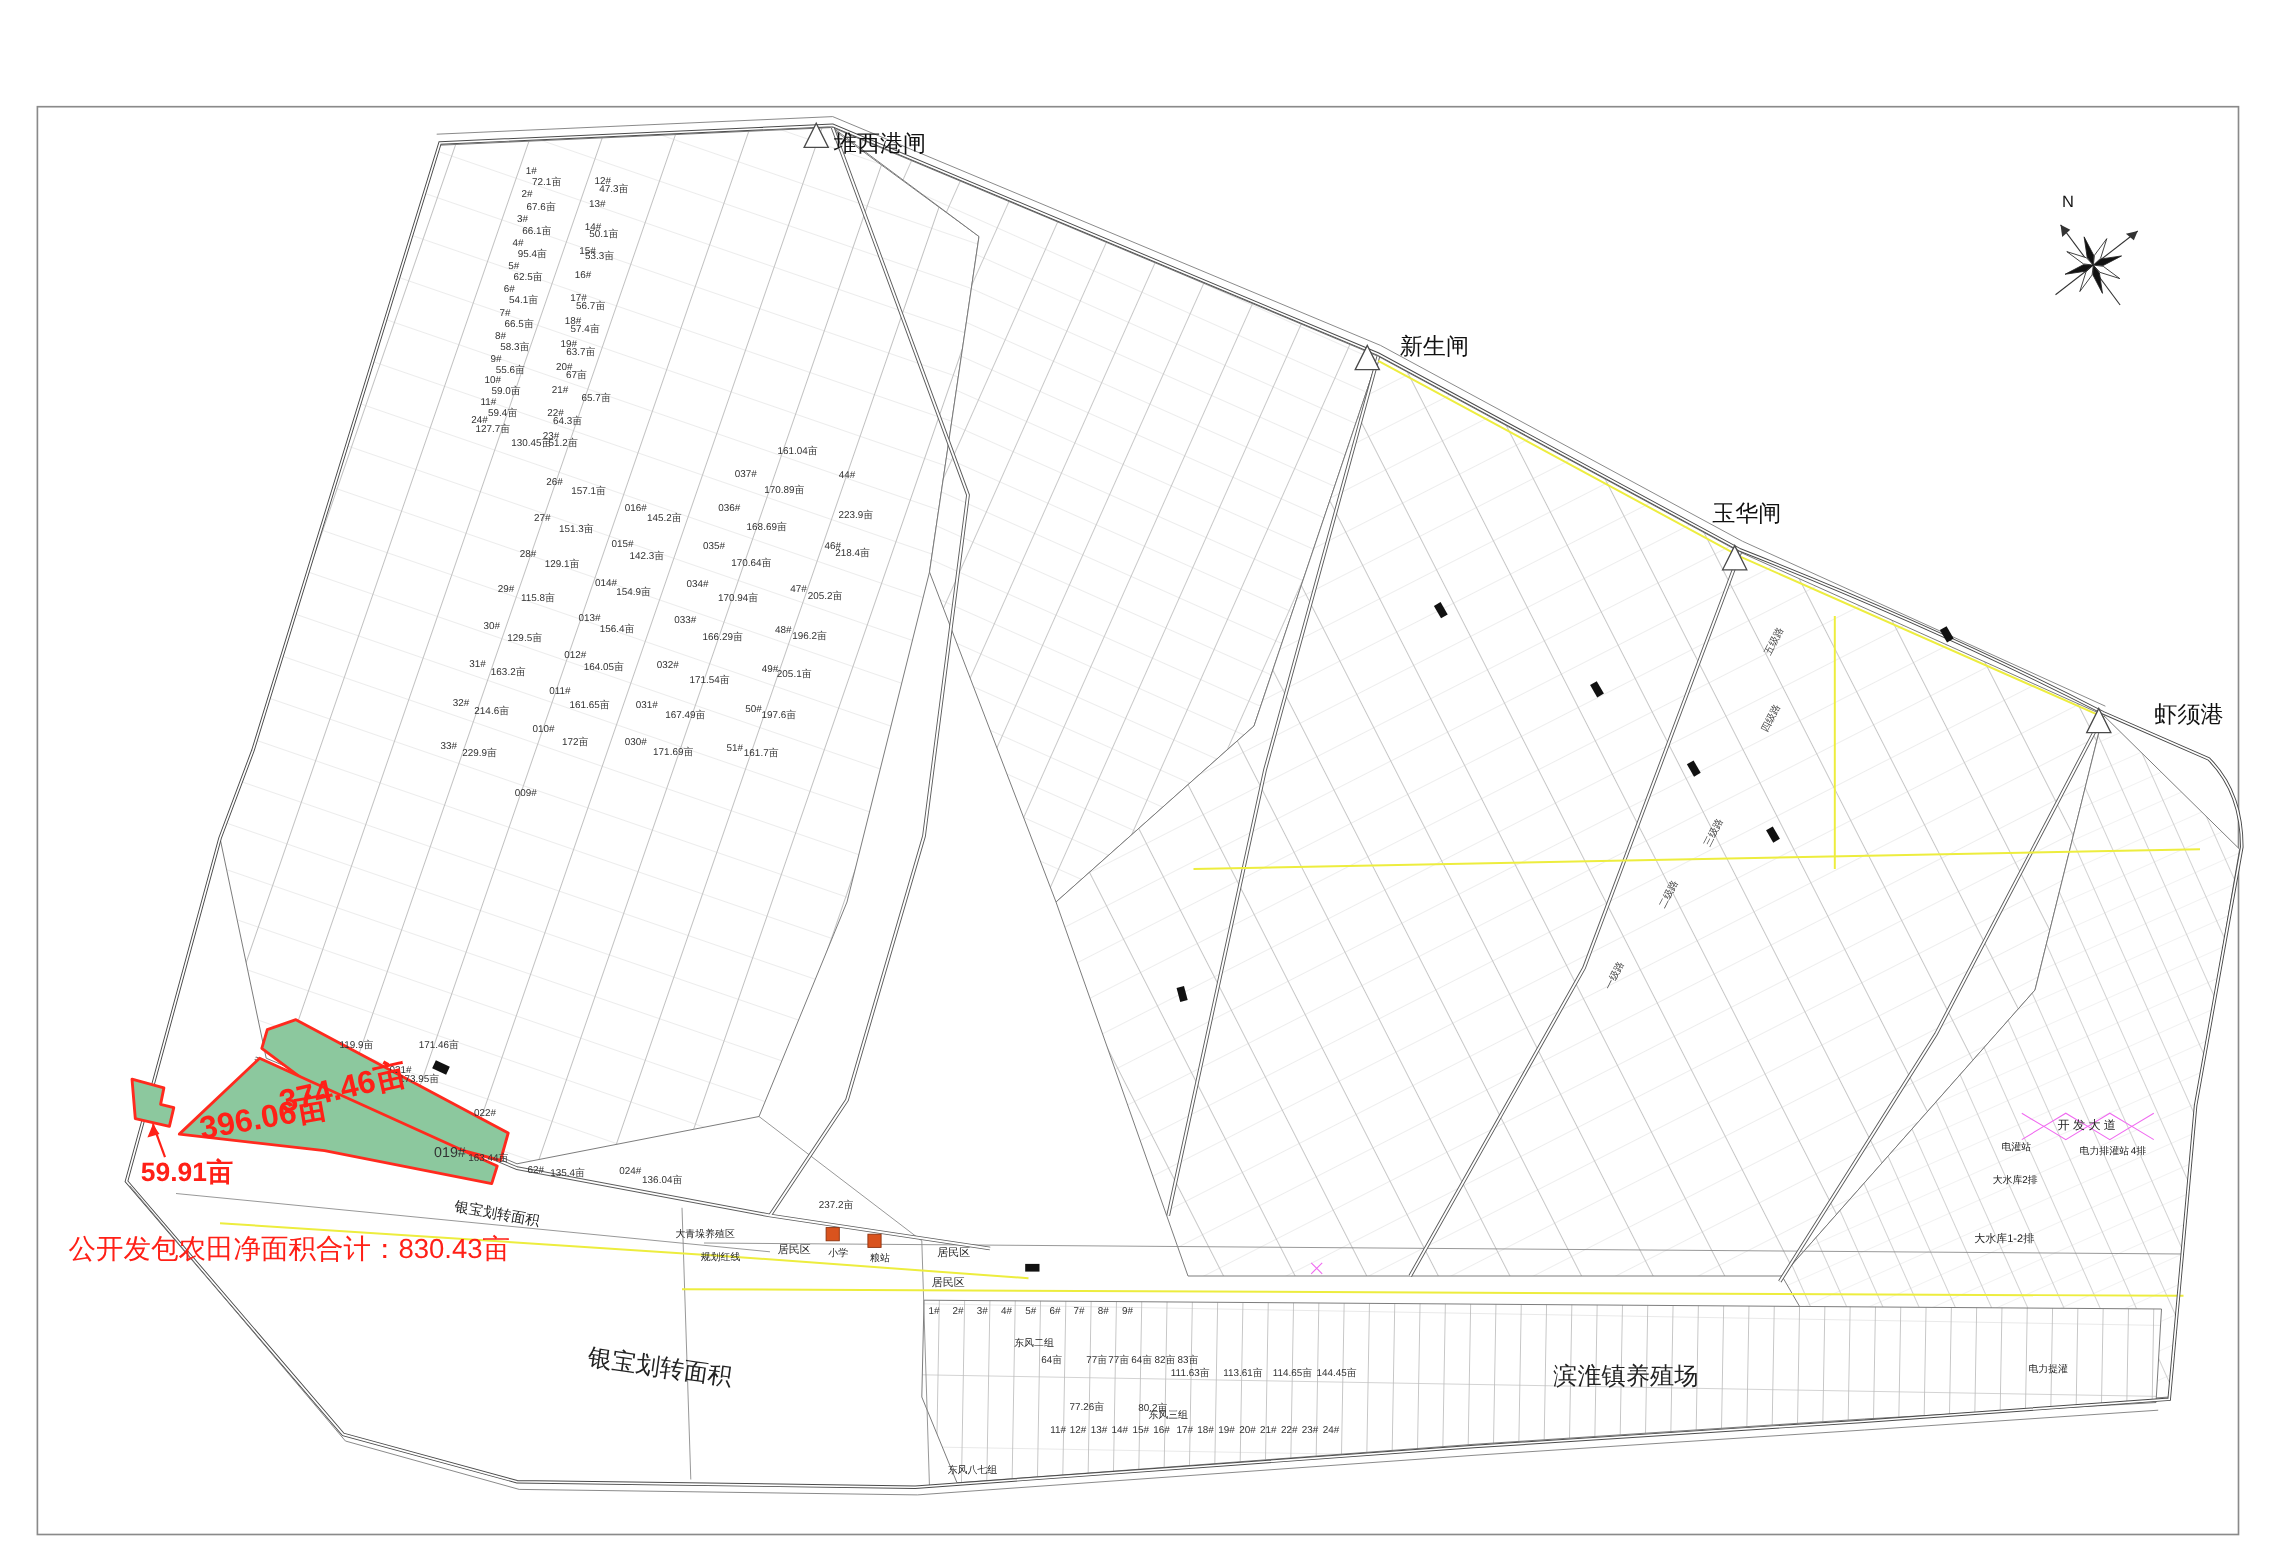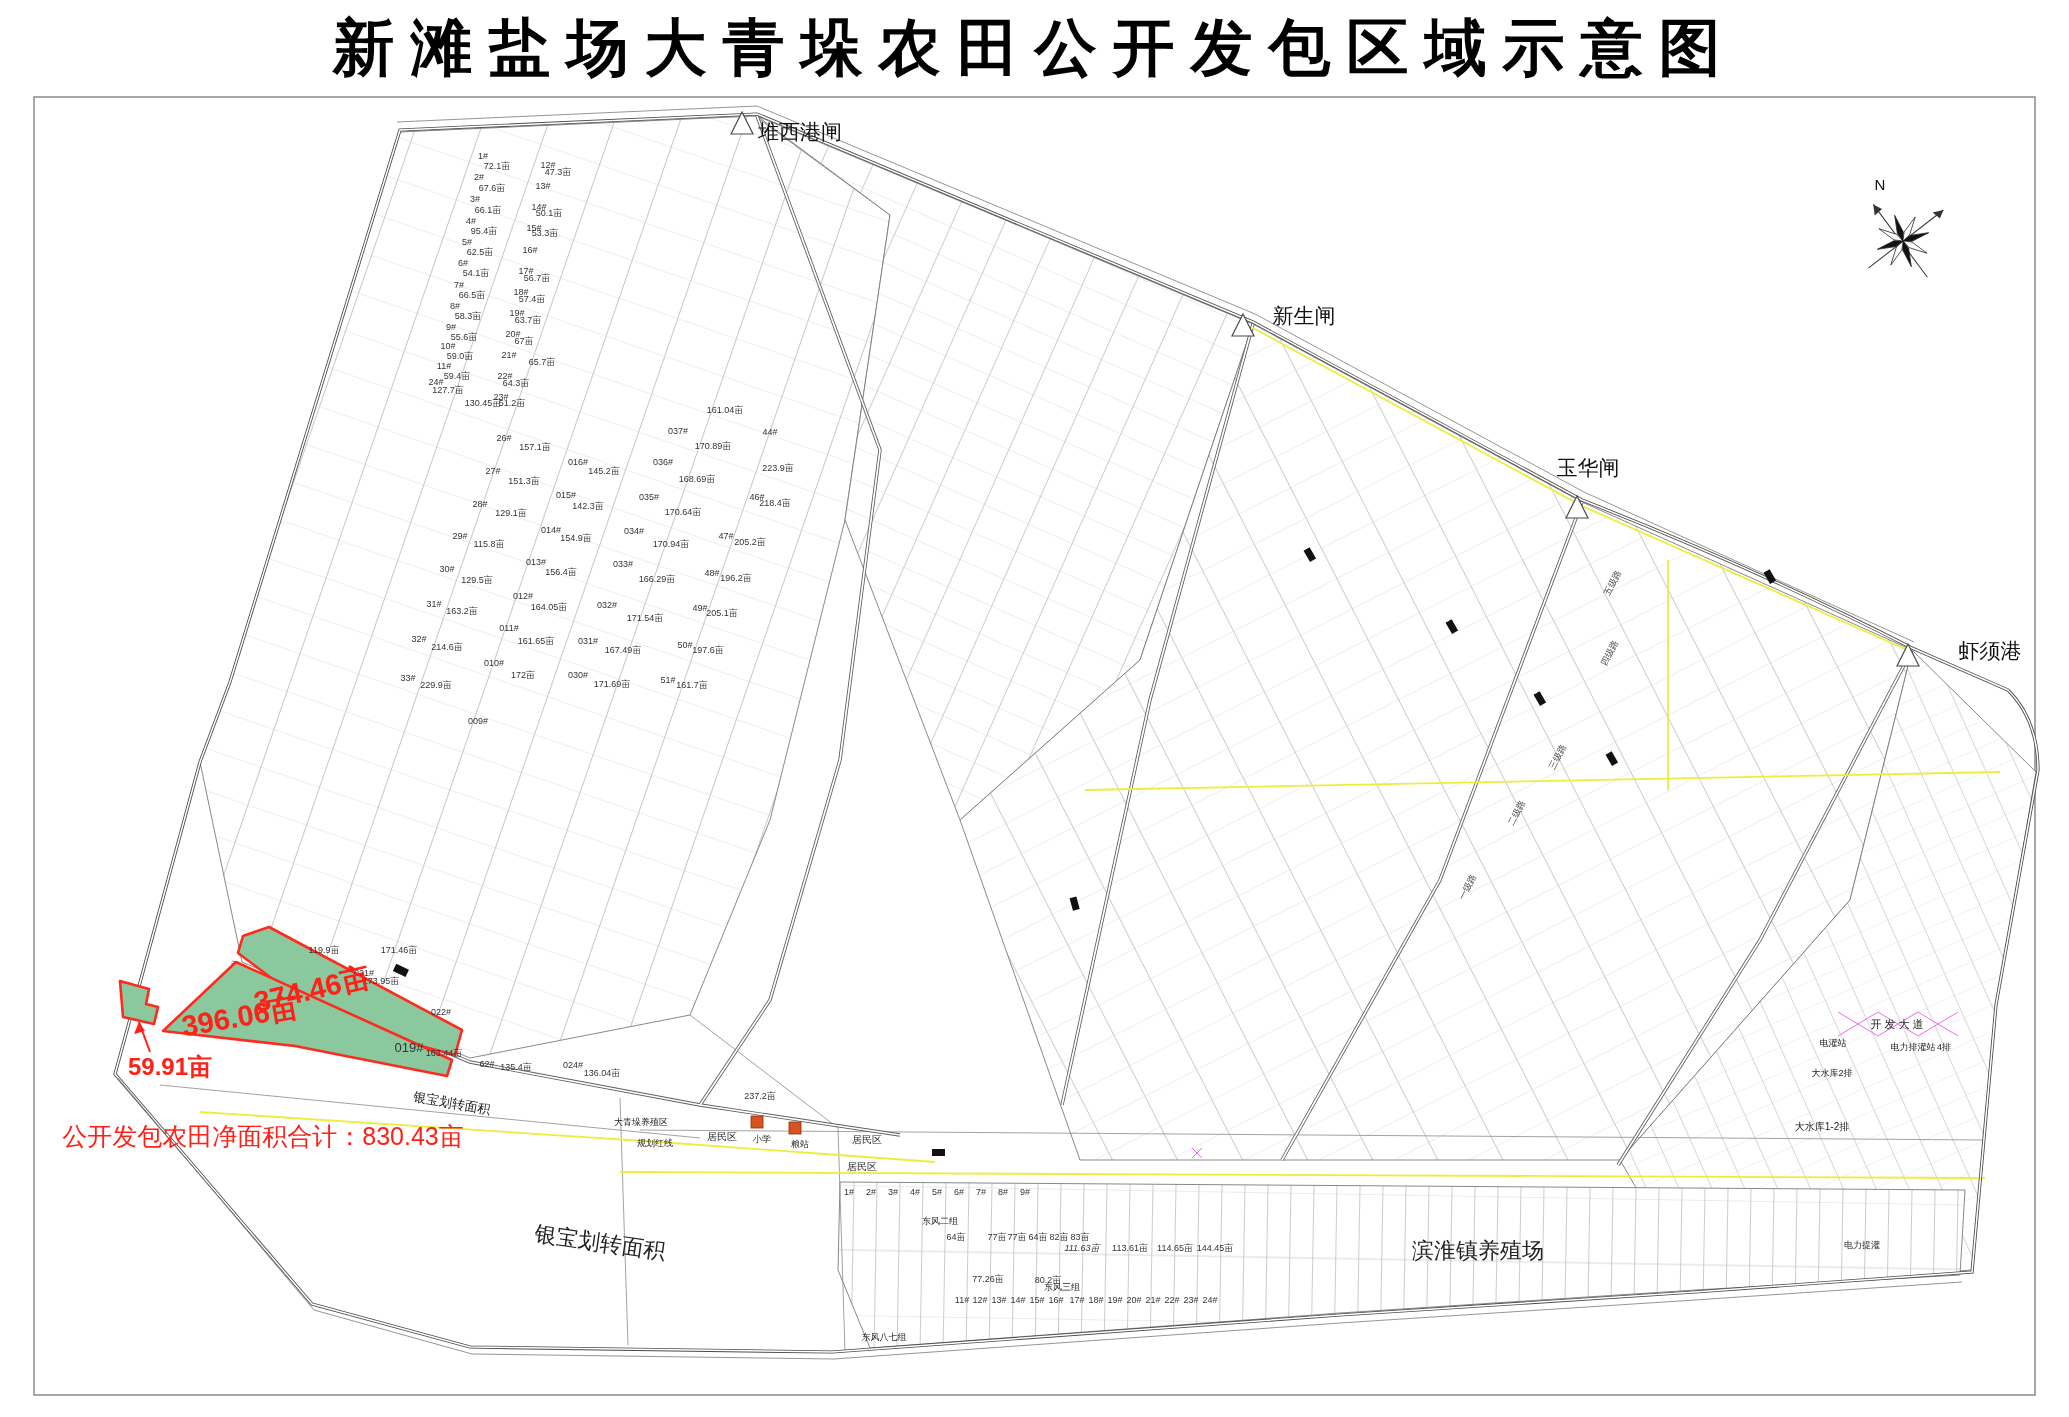--- a/index.html
+++ b/index.html
@@ -9,21 +9,20 @@
          font-size:62px;font-weight:bold;letter-spacing:16px;color:#000;white-space:nowrap;}
   svg{position:absolute;left:0;top:0;}
   #label-layer{position:absolute;left:0;top:0;width:100%;height:100%;pointer-events:none;}
   .lbl{position:absolute;white-space:nowrap;line-height:1;transform-origin:center;}
 </style>
 </head>
 <body>
 
 <div class="page">
 
-  <div class="title">新滩盐场大青垛农田公开发包区域示意图</div>
 
   <svg width="2069" height="1417" viewBox="0 0 2069 1417">
     <defs>
       <pattern id="pA" patternUnits="userSpaceOnUse" width="62" height="40" patternTransform="rotate(19)">
         <rect width="62" height="40" fill="#ffffff"></rect>
         <line x1="0" y1="0" x2="0" y2="40" stroke="#8f8f8f" stroke-width="1"></line>
         <line x1="0" y1="0" x2="62" y2="0" stroke="#c6c6c6" stroke-width="0.6"></line>
       </pattern>
       <pattern id="pB" patternUnits="userSpaceOnUse" width="48" height="30" patternTransform="rotate(24)">
         <rect width="48" height="30" fill="#ffffff"></rect>
@@ -333,21 +332,21 @@
       <div class="lbl" style="left: 1037px; top: 1300px; font-size: 9px; color: rgb(51, 51, 51); transform: translate(-50%, -50%) rotate(0deg);">15#</div>
       <div class="lbl" style="left: 1056px; top: 1300px; font-size: 9px; color: rgb(51, 51, 51); transform: translate(-50%, -50%) rotate(0deg);">16#</div>
       <div class="lbl" style="left: 1077px; top: 1300px; font-size: 9px; color: rgb(51, 51, 51); transform: translate(-50%, -50%) rotate(0deg);">17#</div>
       <div class="lbl" style="left: 1096px; top: 1300px; font-size: 9px; color: rgb(51, 51, 51); transform: translate(-50%, -50%) rotate(0deg);">18#</div>
       <div class="lbl" style="left: 1115px; top: 1300px; font-size: 9px; color: rgb(51, 51, 51); transform: translate(-50%, -50%) rotate(0deg);">19#</div>
       <div class="lbl" style="left: 1134px; top: 1300px; font-size: 9px; color: rgb(51, 51, 51); transform: translate(-50%, -50%) rotate(0deg);">20#</div>
       <div class="lbl" style="left: 1153px; top: 1300px; font-size: 9px; color: rgb(51, 51, 51); transform: translate(-50%, -50%) rotate(0deg);">21#</div>
       <div class="lbl" style="left: 1172px; top: 1300px; font-size: 9px; color: rgb(51, 51, 51); transform: translate(-50%, -50%) rotate(0deg);">22#</div>
       <div class="lbl" style="left: 1191px; top: 1300px; font-size: 9px; color: rgb(51, 51, 51); transform: translate(-50%, -50%) rotate(0deg);">23#</div>
       <div class="lbl" style="left: 1210px; top: 1300px; font-size: 9px; color: rgb(51, 51, 51); transform: translate(-50%, -50%) rotate(0deg);">24#</div>
-      <div class="lbl" style="left: 1082px; top: 1248px; font-size: 9px; color: rgb(51, 51, 51); transform: translate(-50%, -50%) rotate(0deg); font-style: italic;">111.63亩</div>
+      <div class="lbl" style="left: 1082px; top: 1248px; font-size: 9px; color: rgb(51, 51, 51); transform: translate(-50%, -50%) rotate(0deg);">111.63亩</div>
       <div class="lbl" style="left: 1130px; top: 1248px; font-size: 9px; color: rgb(51, 51, 51); transform: translate(-50%, -50%) rotate(0deg);">113.61亩</div>
       <div class="lbl" style="left: 1175px; top: 1248px; font-size: 9px; color: rgb(51, 51, 51); transform: translate(-50%, -50%) rotate(0deg);">114.65亩</div>
       <div class="lbl" style="left: 1215px; top: 1248px; font-size: 9px; color: rgb(51, 51, 51); transform: translate(-50%, -50%) rotate(0deg);">144.45亩</div>
       <div class="lbl" style="left: 312px; top: 990px; font-size: 29px; color: rgb(255, 32, 23); transform: translate(-50%, -50%) rotate(-13deg); font-weight: bold;">374.46亩</div>
       <div class="lbl" style="left: 240px; top: 1017px; font-size: 29px; color: rgb(255, 32, 23); transform: translate(-50%, -50%) rotate(-10deg); font-weight: bold;">396.06亩</div>
       <div class="lbl" style="left: 170px; top: 1067px; font-size: 24px; color: rgb(255, 32, 23); transform: translate(-50%, -50%) rotate(0deg); font-weight: bold;">59.91亩</div>
       <div class="lbl" style="left: 263px; top: 1136px; font-size: 25px; color: rgb(255, 32, 23); transform: translate(-50%, -50%) rotate(0deg);">公开发包农田净面积合计：830.43亩</div>
       <div class="lbl" style="left: 1880px; top: 184px; font-size: 15px; color: rgb(17, 17, 17); transform: translate(-50%, -50%) rotate(0deg);">N</div>
     </div>
 

